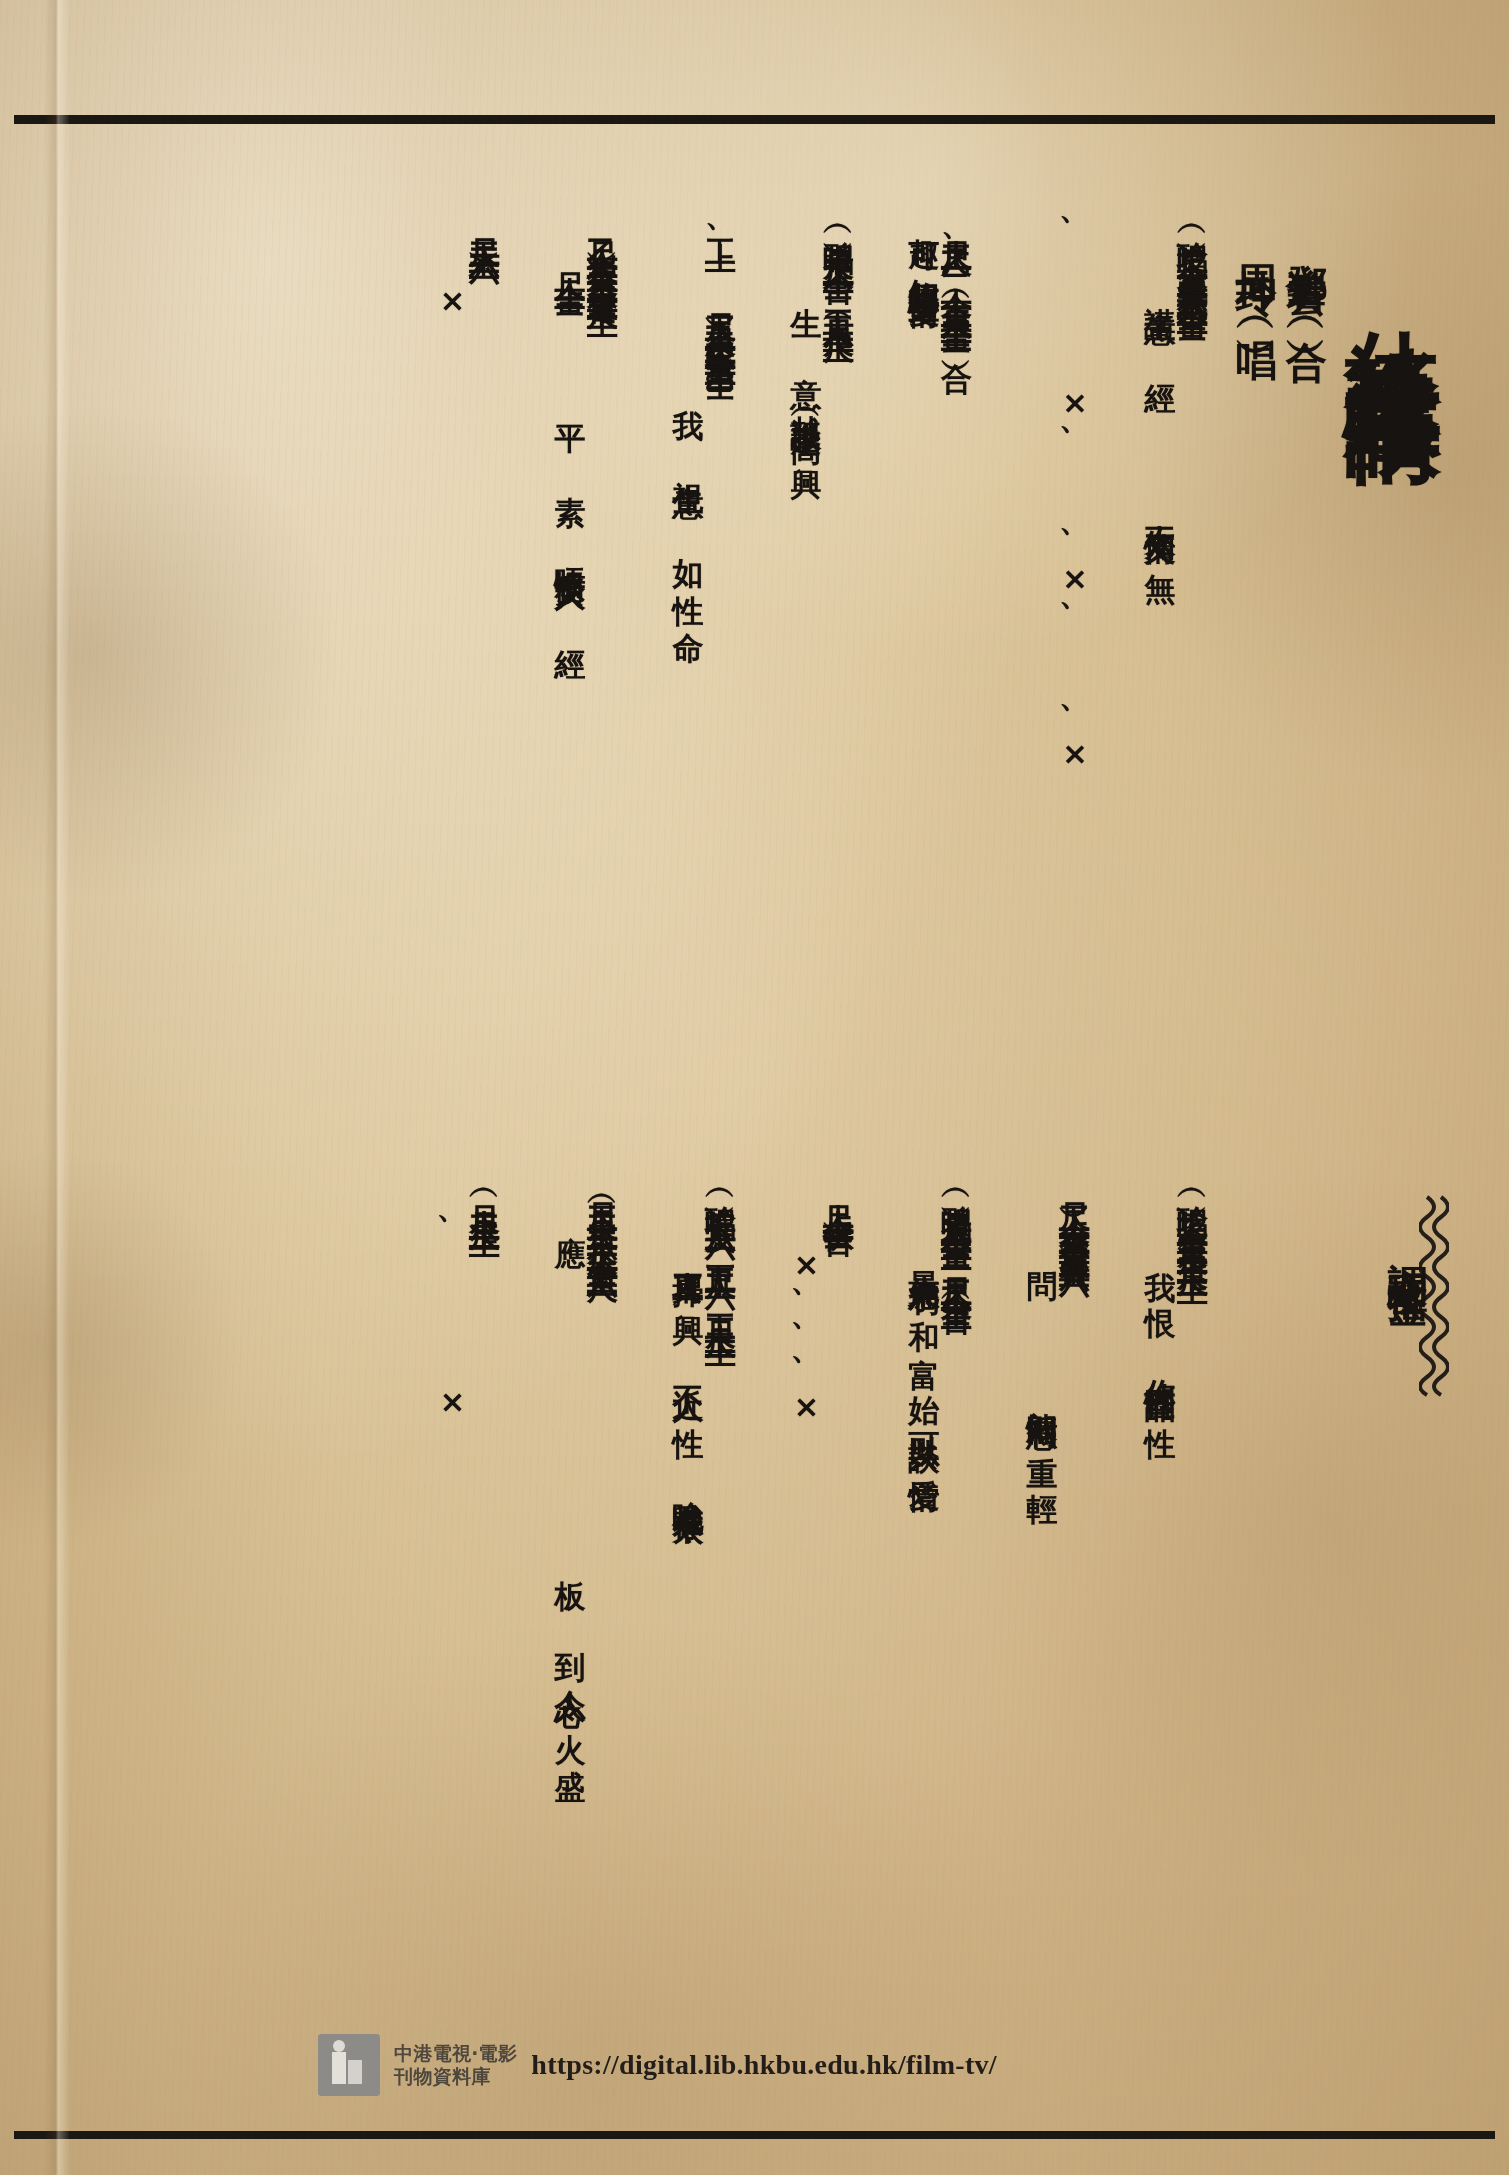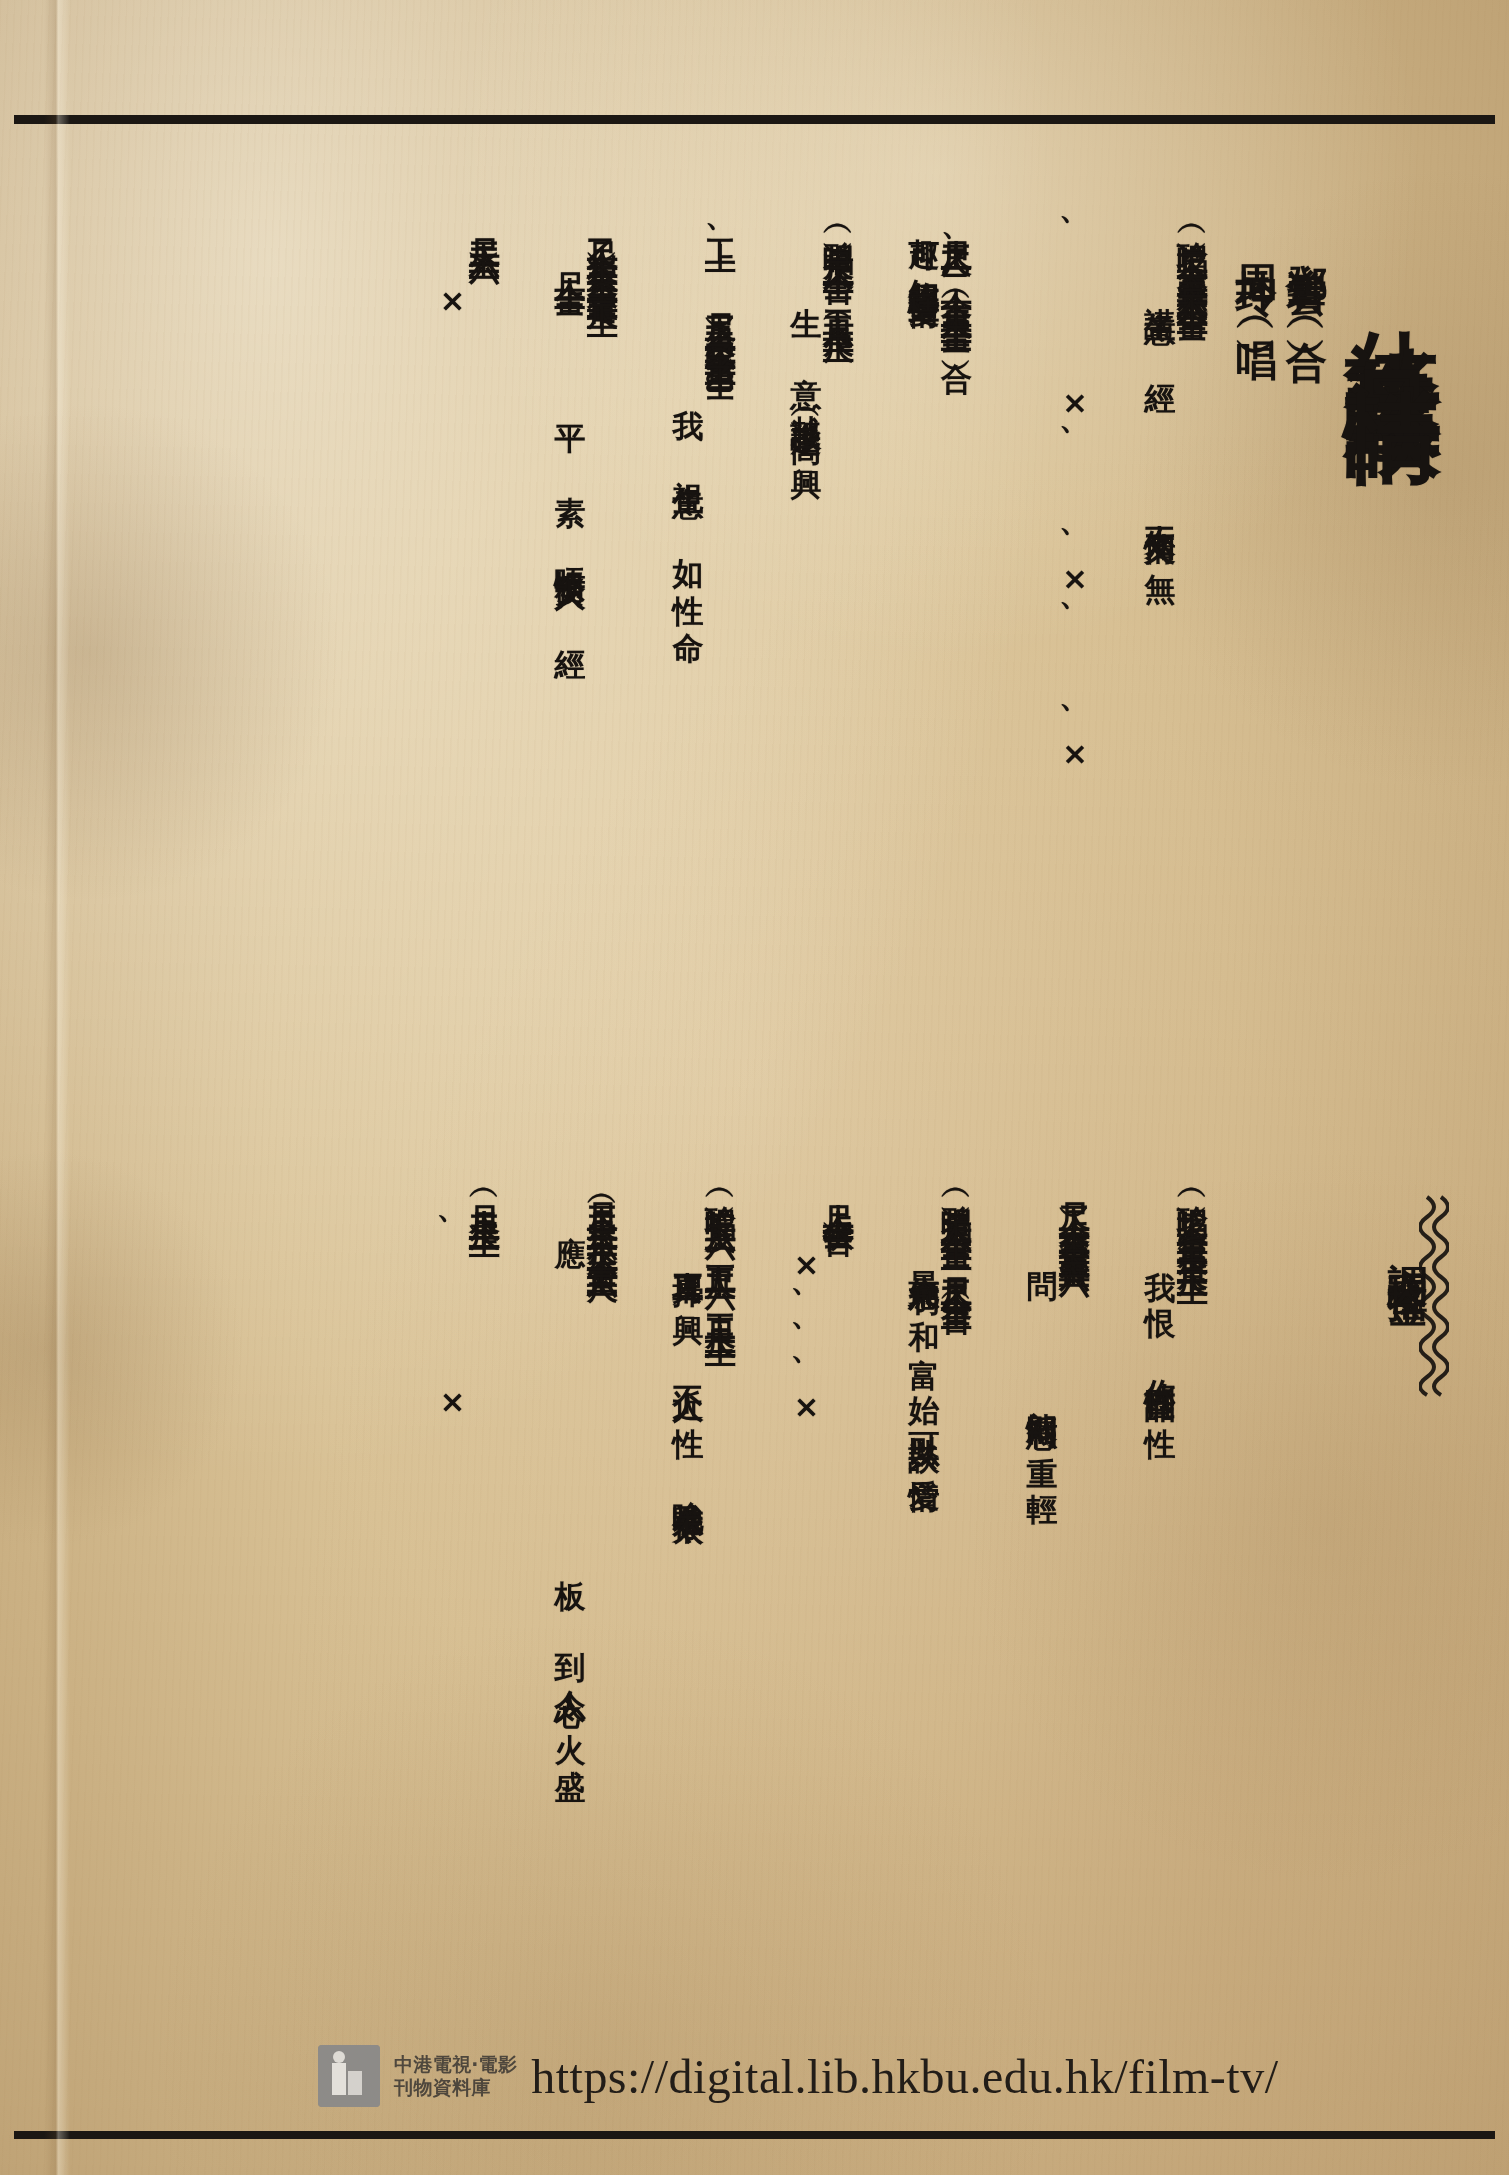--- a/index.html
+++ b/index.html
@@ -122,21 +122,21 @@
   .col5 { right: 536px; }
   .col7 { right: 654px; }
   .col9 { right: 772px; }
   .col11 { right: 890px; }
   .col13 { right: 1008px; }
 
   
   #footer {
     position: absolute;
     left: 318px;
-    bottom: 68px;
+    bottom: 79px;
     display: flex;
     align-items: center;
     gap: 14px;
   }
   #wm-logo {
     width: 62px;
     height: 62px;
     border-radius: 4px;
     background: rgba(120,120,120,0.55);
     position: relative;
@@ -149,24 +149,24 @@
     font-size: 19px;
     line-height: 1.22;
     color: #3a3632;
     letter-spacing: 0.02em;
     white-space: pre-line;
     font-weight: 700;
     opacity: 0.85;
   }
   #wm-url {
     font-family: "Liberation Serif", serif;
-    font-size: 48px;
+    font-size: 28px;
     color: #221d18;
     letter-spacing: 0.01em;
-    font-weight: 400;
+    font-weight: 700;
     white-space: nowrap;
   }
 </style>
 </head>
 <body>
 
 <div id="page">
 
   <div class="rule top"></div>
   <div class="rule bottom"></div>

